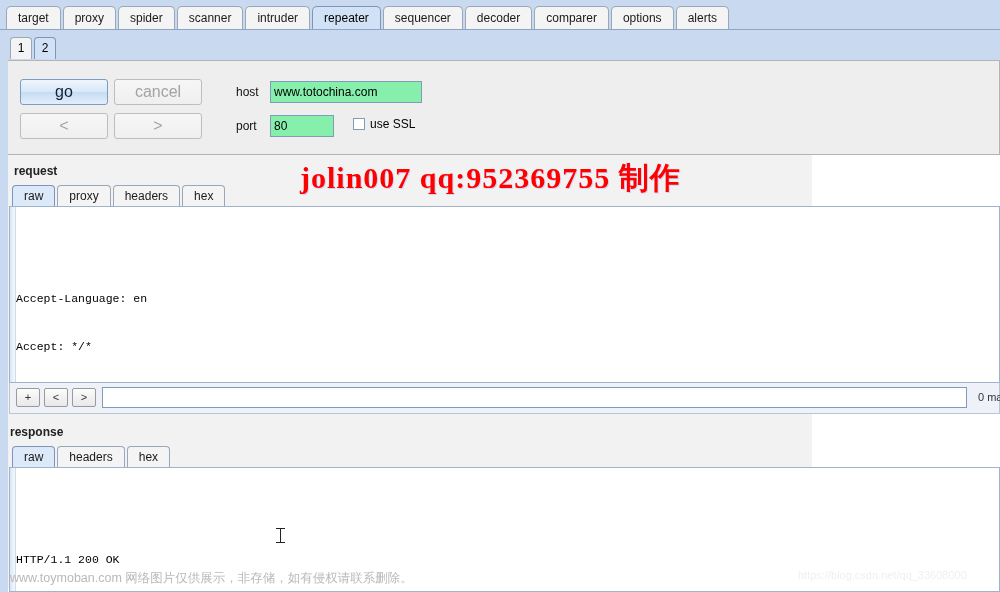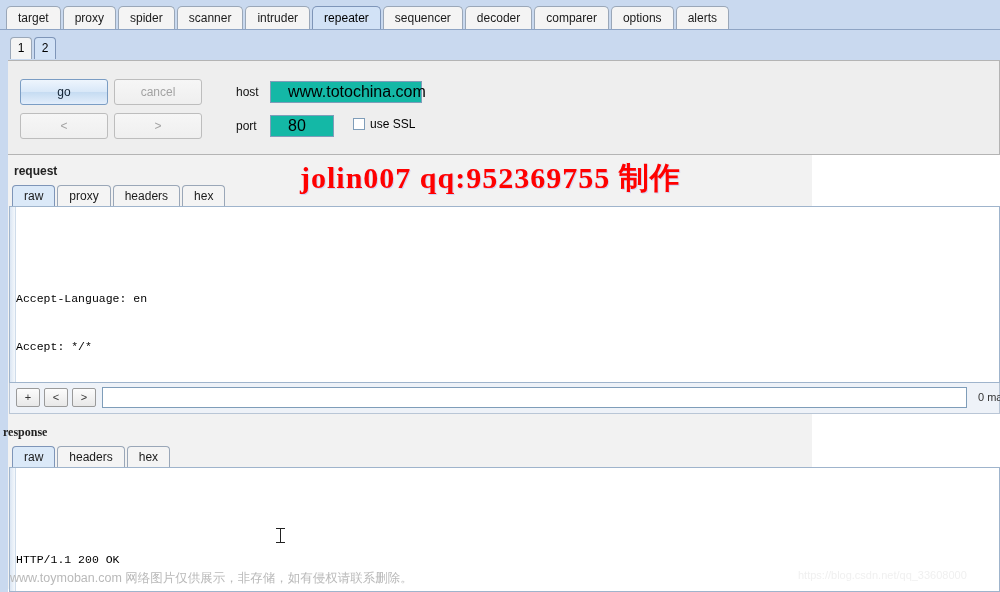--- a/index.html
+++ b/index.html
@@ -47,41 +47,41 @@
   
   .ctrlpanel{
     position:absolute;left:8px;top:60px;width:992px;height:95px;
     background:#eeeeee;border:1px solid #b4b4b4;border-left:none;
     box-sizing:border-box;
   }
   .btn{
     position:absolute;height:26px;line-height:24px;text-align:center;
     border:1px solid #9a9a9a;border-radius:3px;
     background:linear-gradient(to bottom,#fbfbfb 0%,#ededed 48%,#e2e2e2 52%,#efefef 100%);
-    font-size:12px;color:#222;box-sizing:border-box;
+    font-size:16px;color:#222;box-sizing:border-box;
   }
   .btn.primary{
     border-color:#7b9dc4;
     background:linear-gradient(to bottom,#eef5fd 0%,#d9e8f8 48%,#c6dcf2 52%,#e3eefb 100%);
     color:#123;
   }
   .btn.disabled{color:#a3a3a3;border-color:#bdbdbd;
     background:linear-gradient(to bottom,#f6f6f6 0%,#efefef 100%);}
   #btn-go{left:12px;top:18px;width:88px;}
   #btn-cancel{left:106px;top:18px;width:88px;}
   #btn-prev{left:12px;top:52px;width:88px;}
   #btn-next{left:106px;top:52px;width:88px;}
 
   .lbl{position:absolute;font-size:12px;color:#111;}
   #lbl-host{left:228px;top:24px;}
   #lbl-port{left:228px;top:58px;}
   .tfield{
     position:absolute;height:22px;line-height:20px;
-    border:1px solid #7f9db9;background:#14b8a6;
-    padding:0 17px;font-size:16px;color:#000;box-sizing:border-box;
+    border:1px solid #7f9db9;background:#86efac;
+    padding:0 3px;font-size:12px;color:#000;box-sizing:border-box;
     font-family:"Liberation Sans",sans-serif;
   }
   #fld-host{left:262px;top:20px;width:152px;}
   #fld-port{left:262px;top:54px;width:64px;}
   .chkwrap{position:absolute;left:345px;top:56px;display:flex;align-items:center;}
   .chk{width:12px;height:12px;border:1px solid #7f9db9;background:#fff;
        display:inline-block;margin-right:5px;box-sizing:border-box;}
 
   
   .watermark{
@@ -224,21 +224,21 @@
   </div>
 
   <div class="searchbar">
     <div class="sbtn" id="sb-plus">+</div>
     <div class="sbtn" id="sb-prev">&lt;</div>
     <div class="sbtn" id="sb-next">&gt;</div>
     <div id="search-input"></div>
     <div id="match-count">0 ma</div>
   </div>
 
-  <div class="sect-title" style="left:3px;top:425px;font-family:Liberation Serif, serif;">response</div>
+  <div class="sect-title" style="left:10px;top:425px;">response</div>
   <div class="panel-tabs" style="left:12px;top:446px;">
     <div class="ptab sel">raw</div>
     <div class="ptab">headers</div>
     <div class="ptab">hex</div>
   </div>
 
   <div class="editor" style="left:9px;top:467px;width:991px;height:125px;">
     <div class="gut"></div>
     <div class="pad">
       <div class="ln">HTTP/1.1 200 OK</div>

